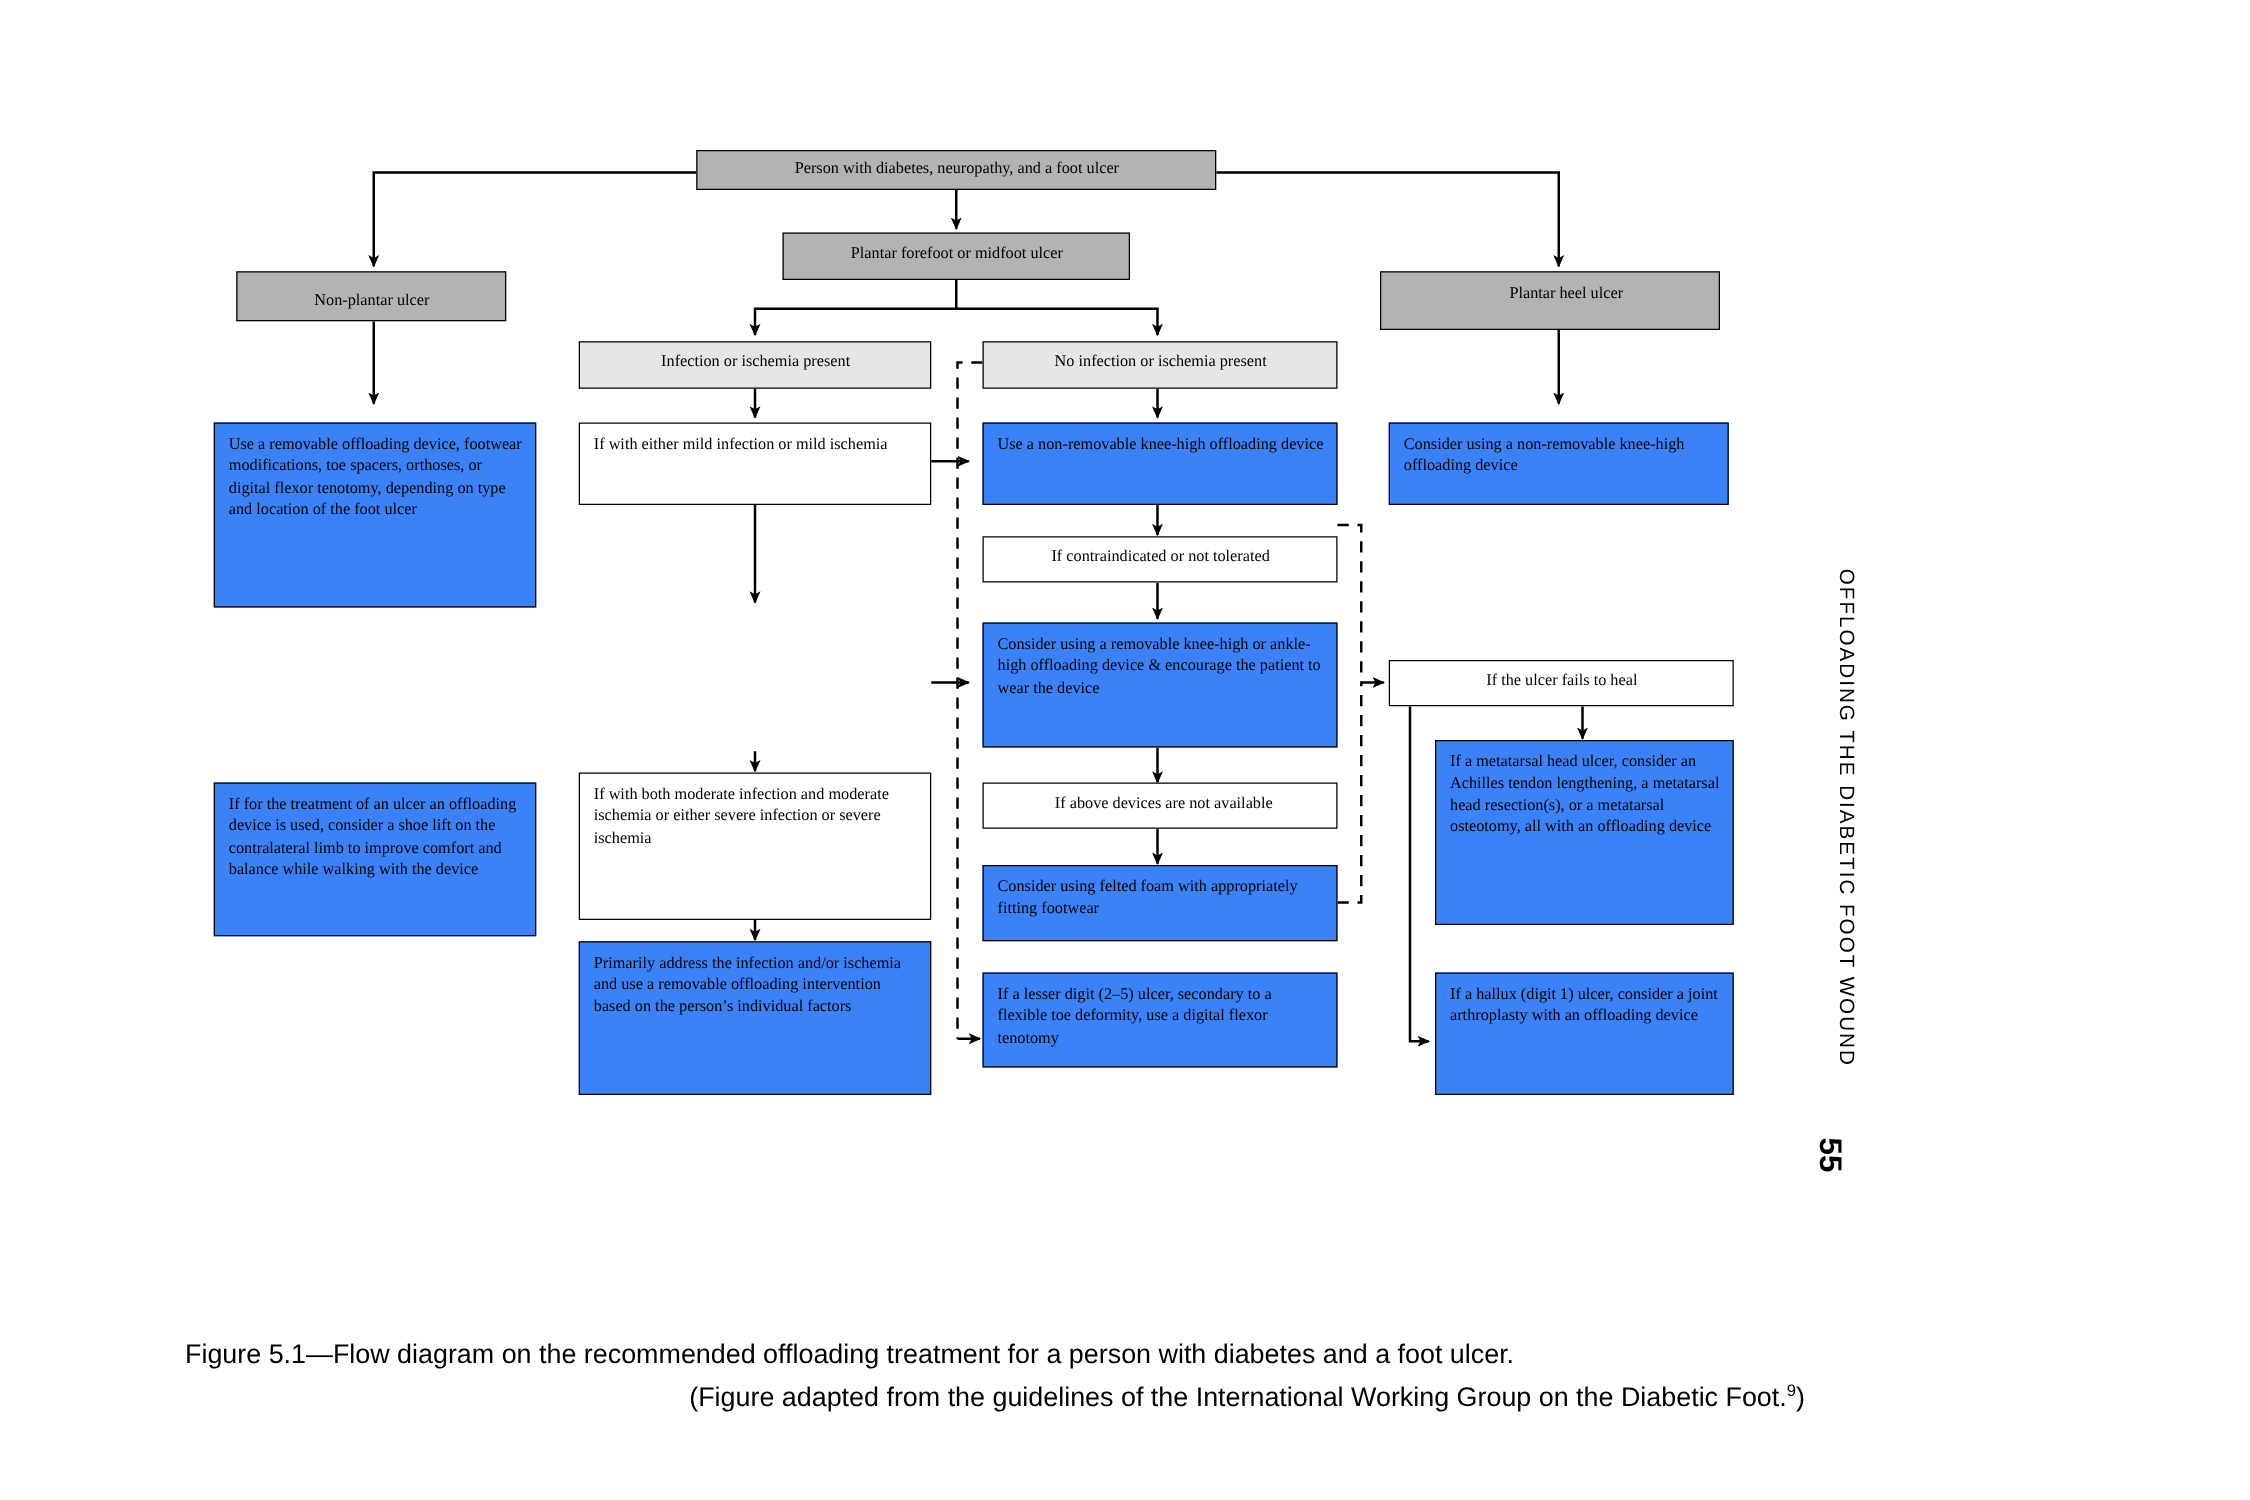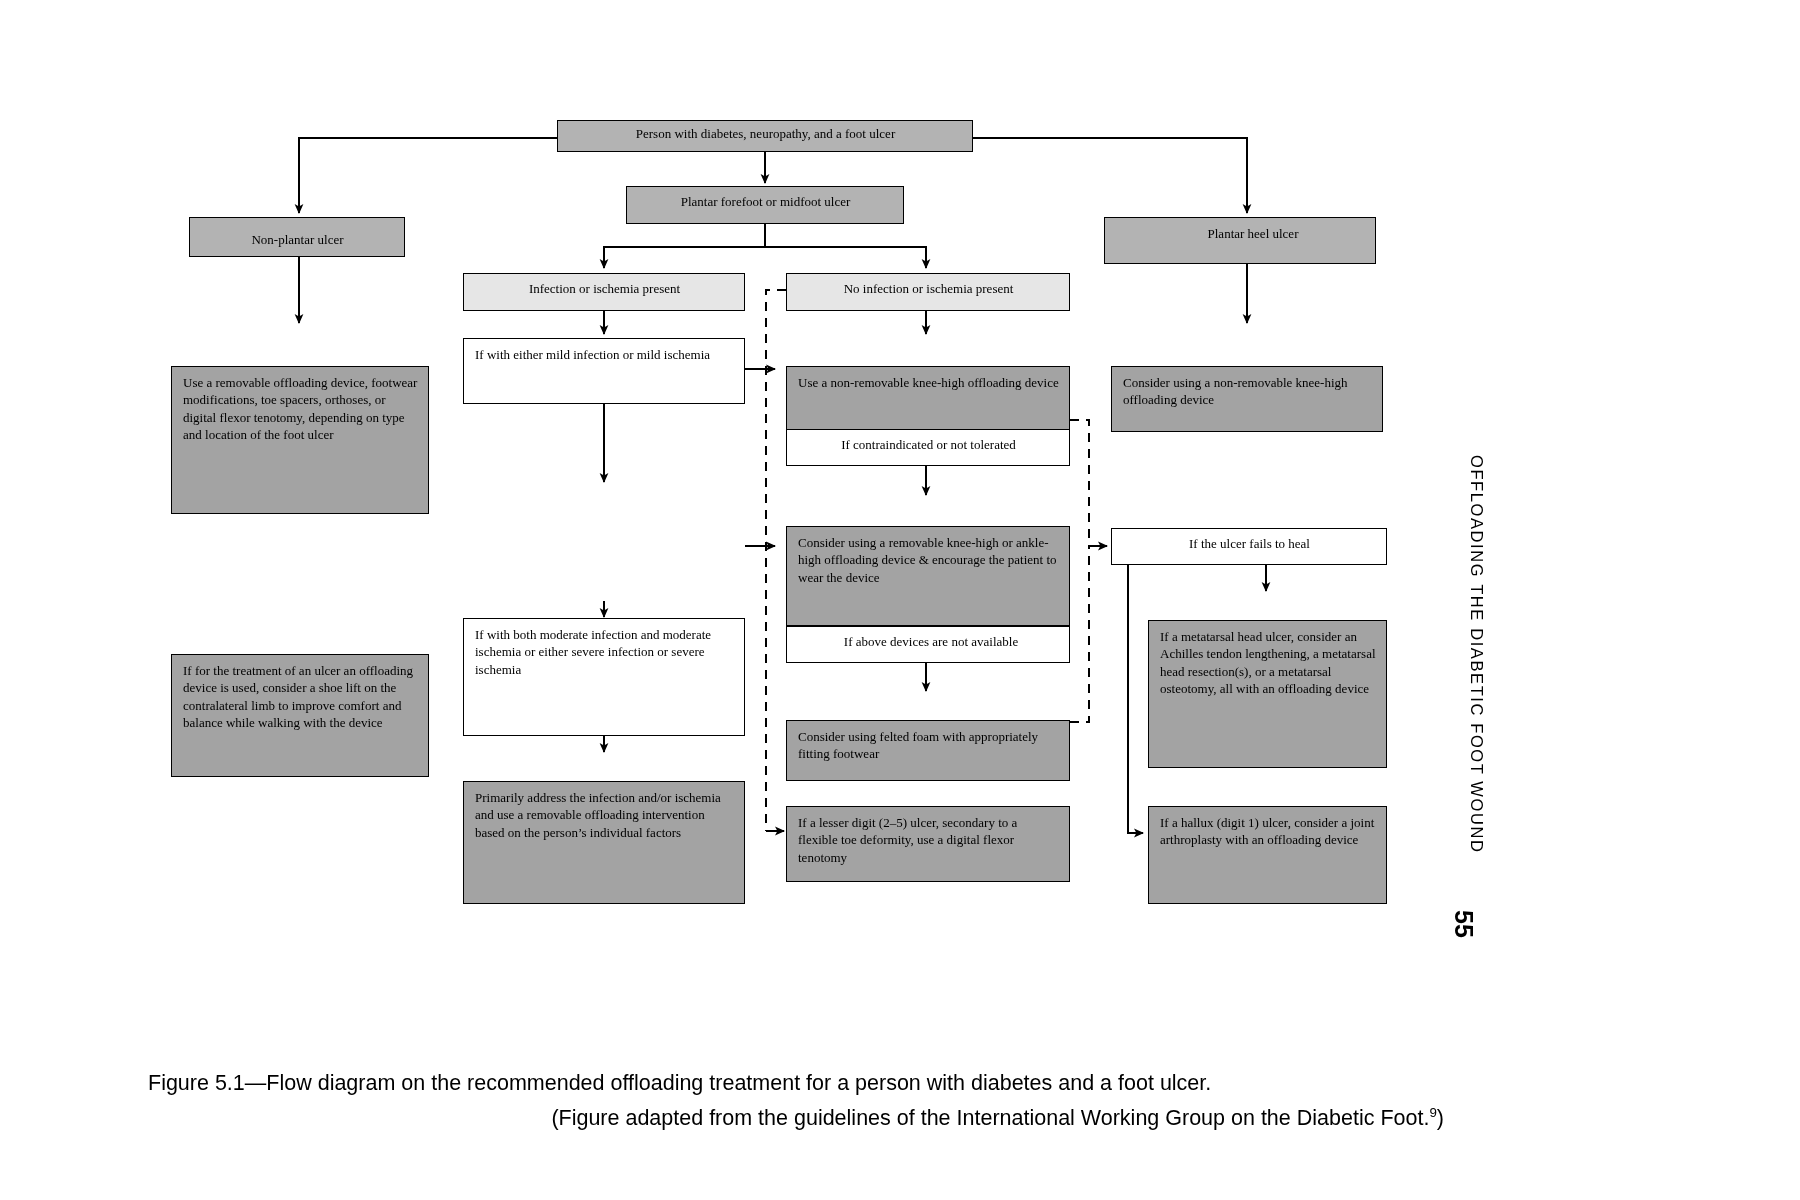--- a/index.html
+++ b/index.html
@@ -17,21 +17,21 @@
     position:absolute;
     box-sizing:border-box;
     border:1.5px solid #000;
     padding:7px 10px 7px 11px;
     font-size:13px;
     line-height:1.33;
     color:#000;
     z-index:3;
   }
   .node.dark{background:#b3b3b3;}
-  .node.mid{background:#a3a3a3;margin-top:28px;}
+  .node.mid{background:#3b82f6;}
   .node.light{background:#e6e6e6;}
   .node.white{background:#ffffff;}
   .node.ctr{text-align:center;}
 
   
   #sidetitle{
     position:absolute;
     left:1486px; top:455px;
     width:520px;
     transform-origin:0 0;

